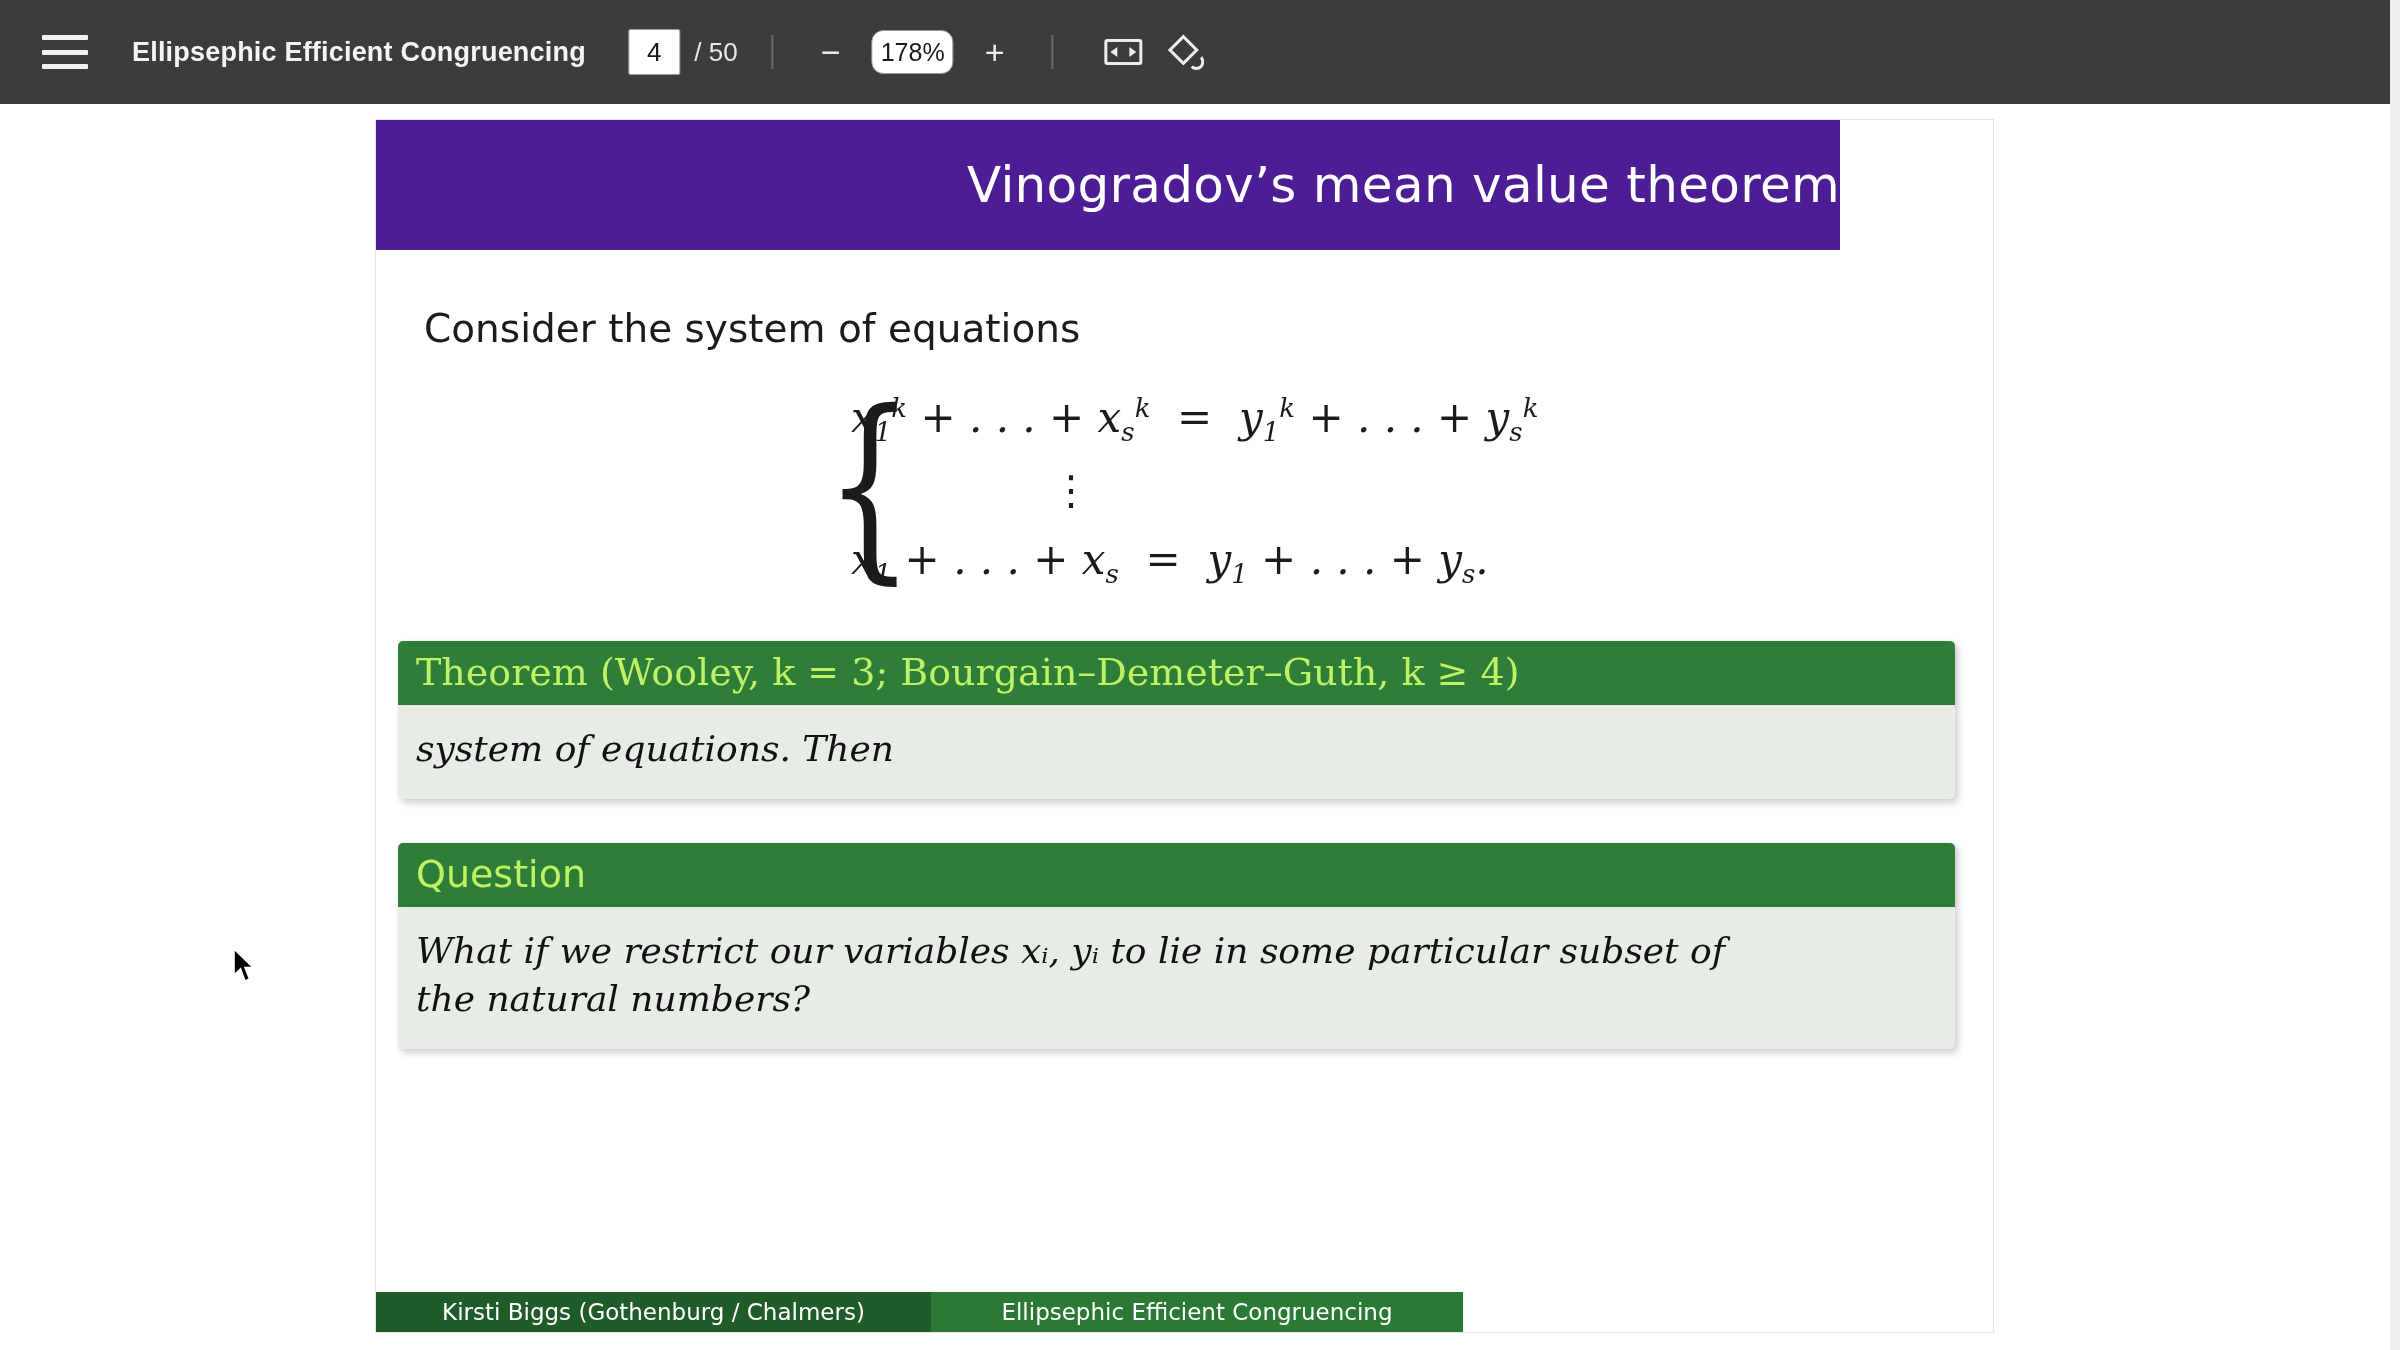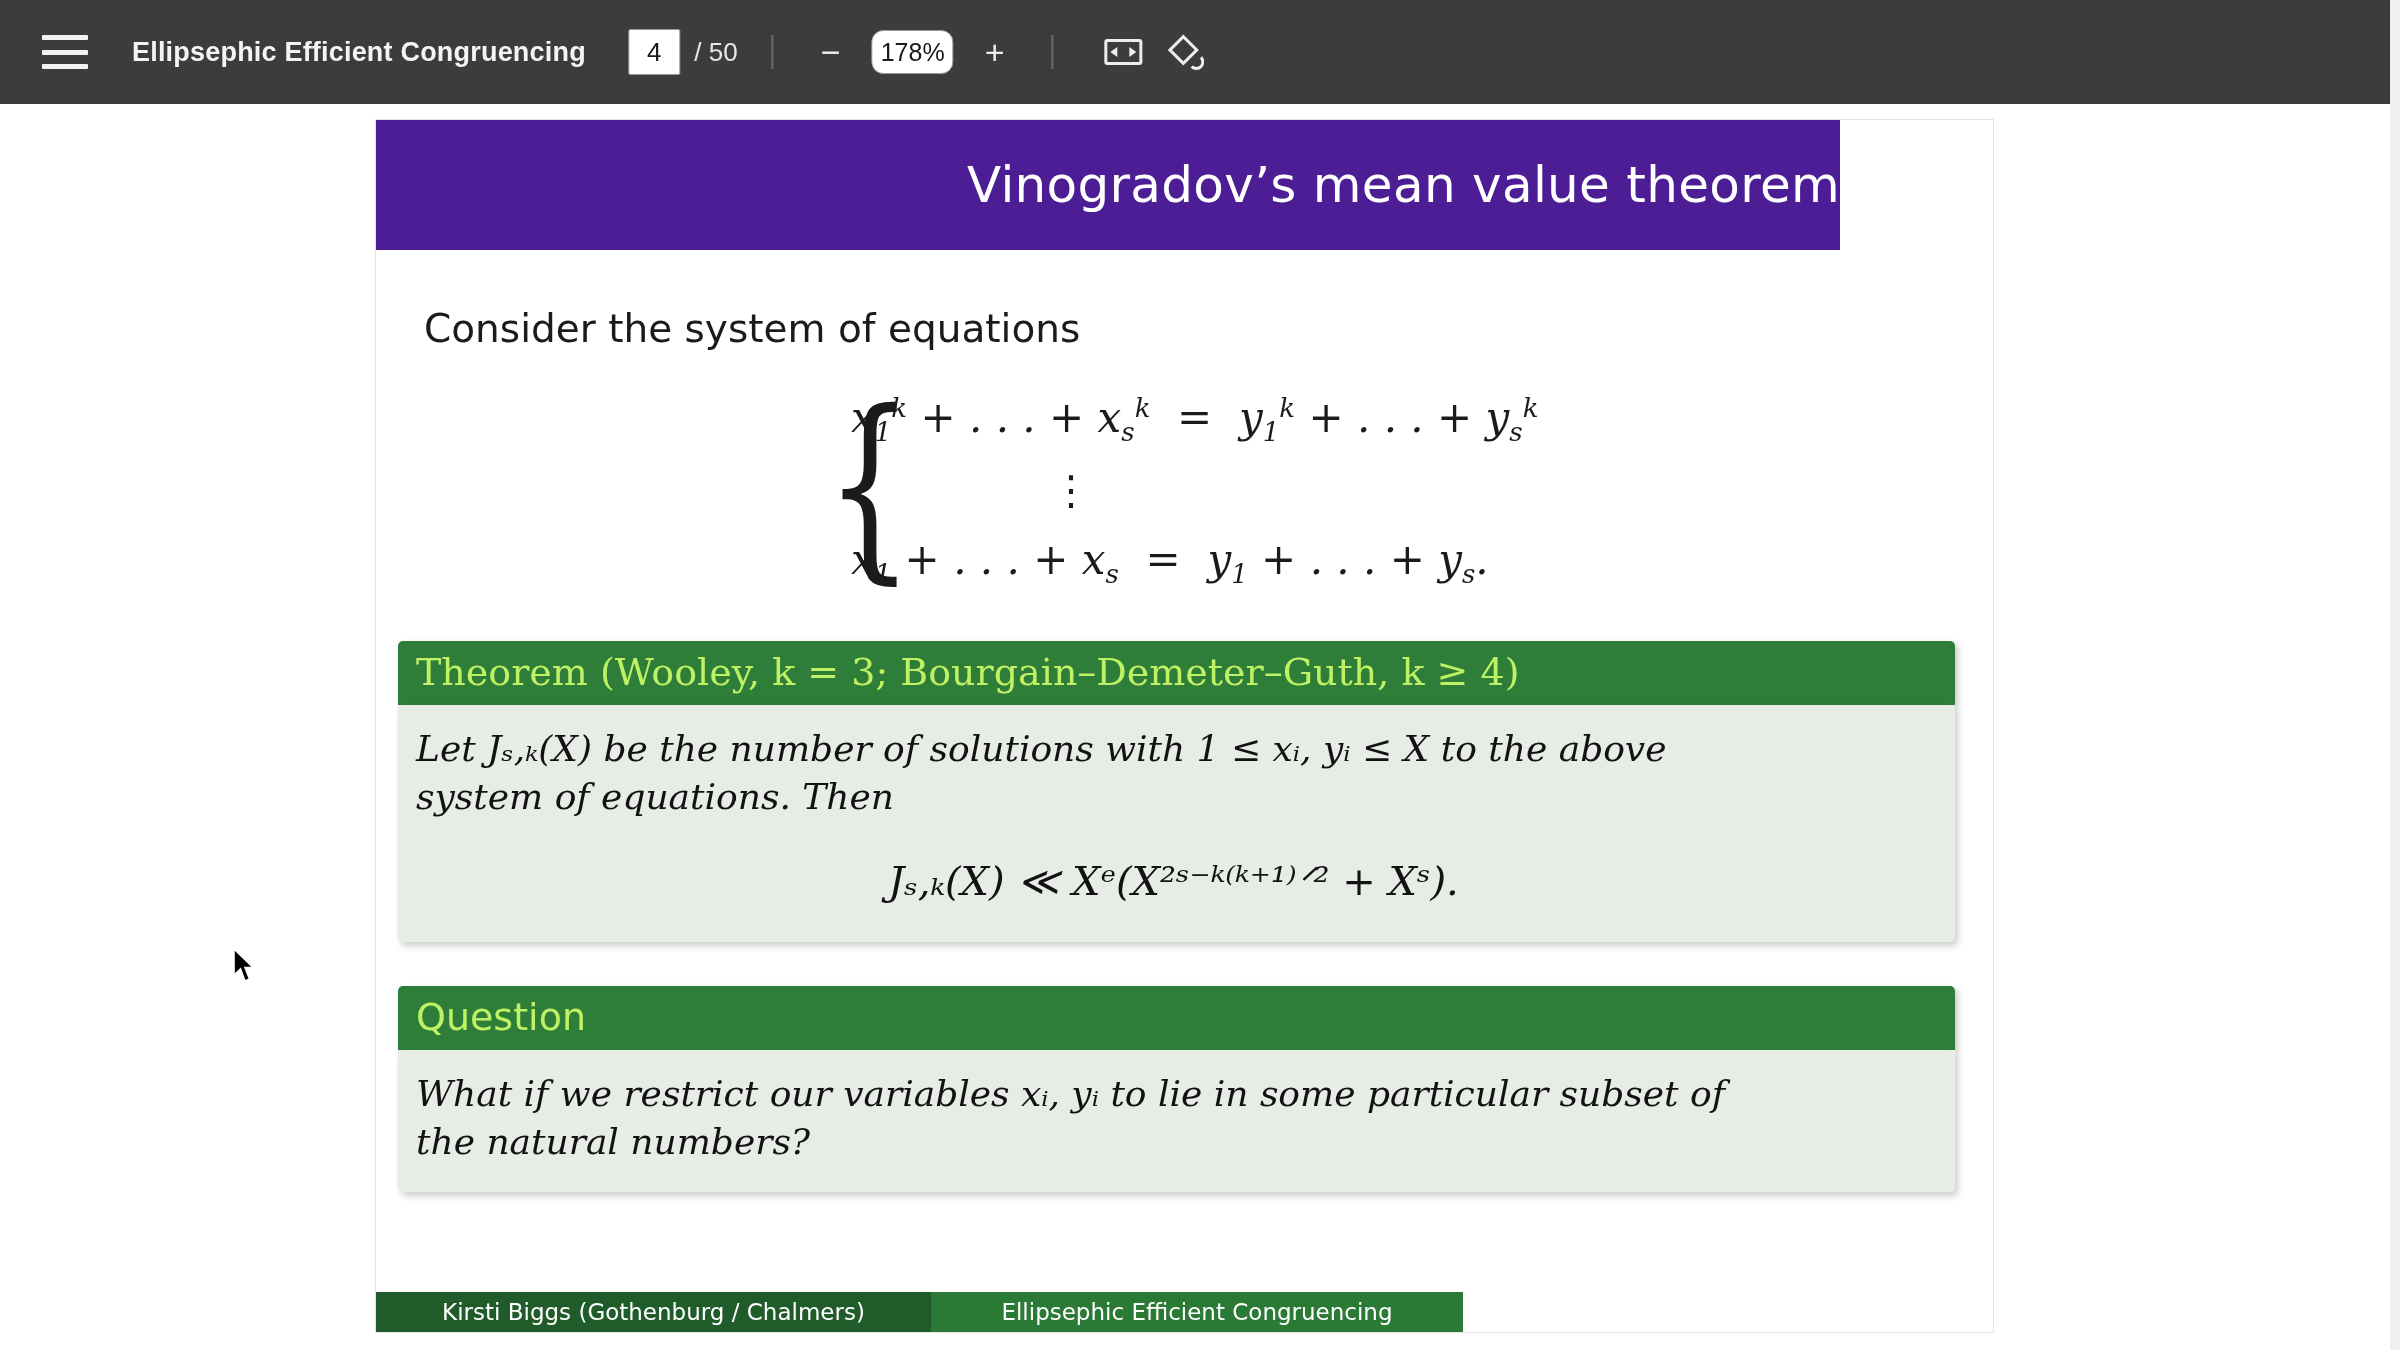--- a/index.html
+++ b/index.html
@@ -422,23 +422,21 @@
           <div class="vdots">⋮</div>
           <div class="eqline three mathserif">
             x<sub>1</sub> + . . . + x<sub>s</sub> &nbsp;=&nbsp; y<sub>1</sub> + . . . + y<sub>s</sub>.
           </div>
         </div>
 
         <div class="block-wrap theorem-wrap">
           <div class="block">
             <div class="block-head mathserif">Theorem (Wooley, k = 3; Bourgain–Demeter–Guth, k ≥ 4)</div>
             <div class="block-body">
-              <div>Let Jₛ,ₖ(X) be the number of solutions with 1 ≤ xᵢ, yᵢ ≤ X to the above</div>
               <div>system of equations.  Then</div>
-              <div class="centered-eq">Jₛ,ₖ(X) ≪ Xᵉ(X²ˢ⁻ᵏ⁽ᵏ⁺¹⁾ᐟ² + Xˢ).</div>
             </div>
           </div>
         </div>
 
         <div class="block-wrap question-wrap">
           <div class="block">
             <div class="block-head">Question</div>
             <div class="block-body">
               <div>What if we restrict our variables xᵢ, yᵢ to lie in some particular subset of</div>
               <div>the natural numbers?</div>

